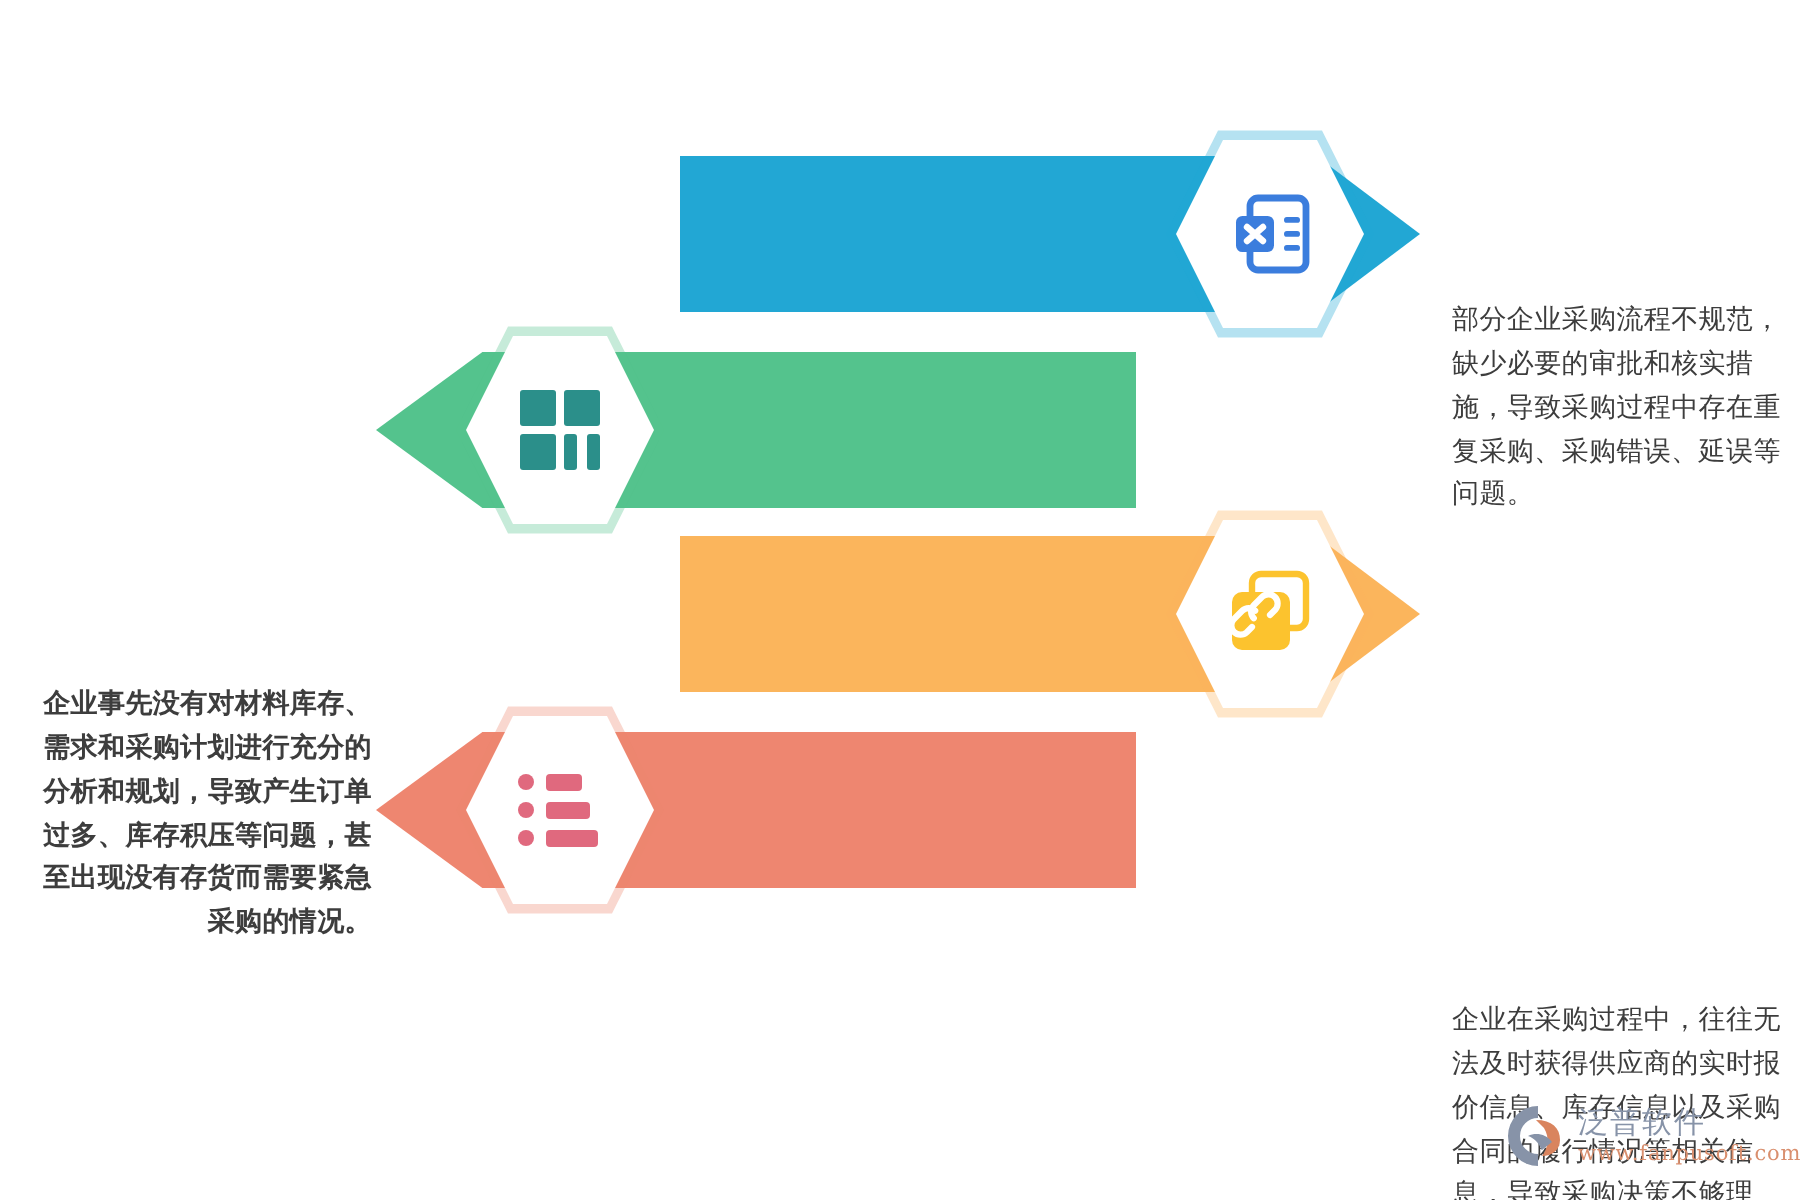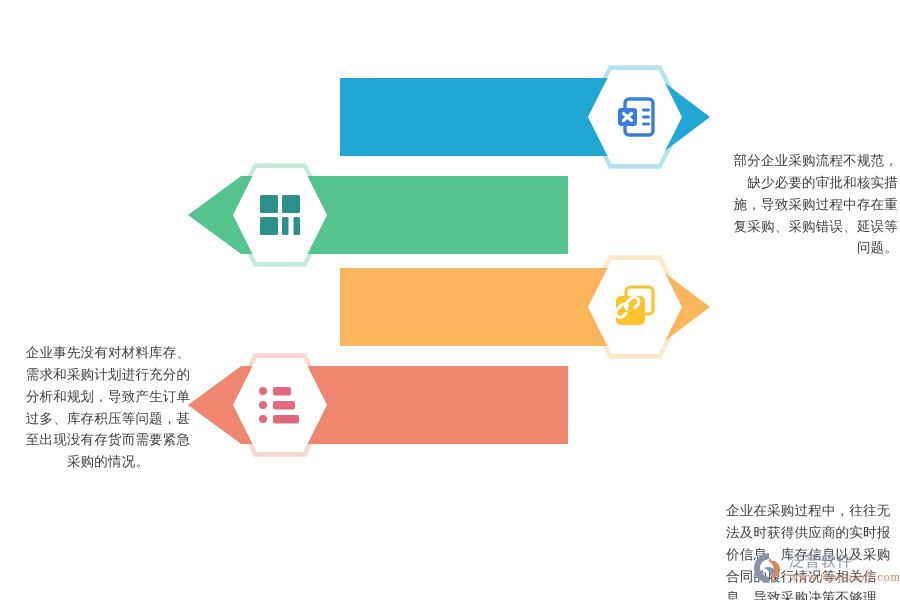--- a/index.html
+++ b/index.html
@@ -53,24 +53,24 @@
   }
 
   
   .side-text {
     position: absolute;
     font-size: 13.5px;
     line-height: 1.62;
     color: #3d3d3d;
     letter-spacing: .2px;
   }
-  .text-left  { left: 20px;  width: 176px; text-align: center; }
+  .text-left  { left: 10px;  width: 176px; text-align: right; font-weight: bold; }
   .text-right { left: 726px; width: 172px; text-align: left; }
 
-  #text-1 { top: 88px; text-align: right;  }
+  #text-1 { top: 88px;  }
   #text-2 { top: 182px; }
   #text-3 { top: 248px; }
 
   
   #logo {
     position: absolute; left: 752px; top: 544px;
     width: 142px; height: 48px;
     display: flex; align-items: center; gap: 3px;
   }
   #logo-mark { width: 34px; height: 34px; flex: 0 0 34px; }

